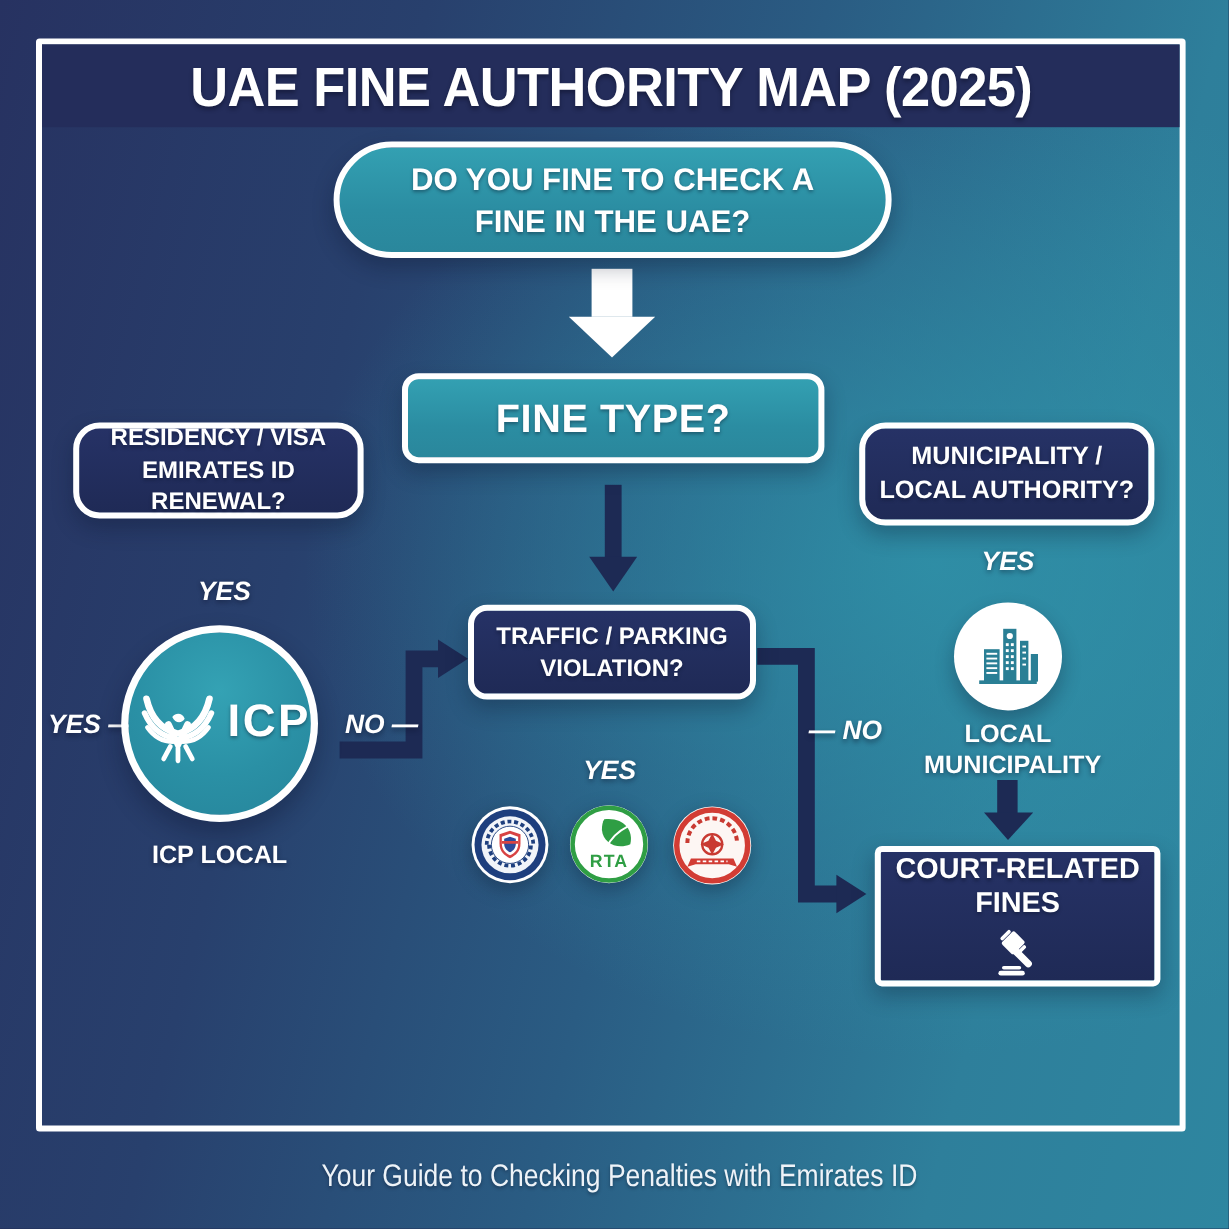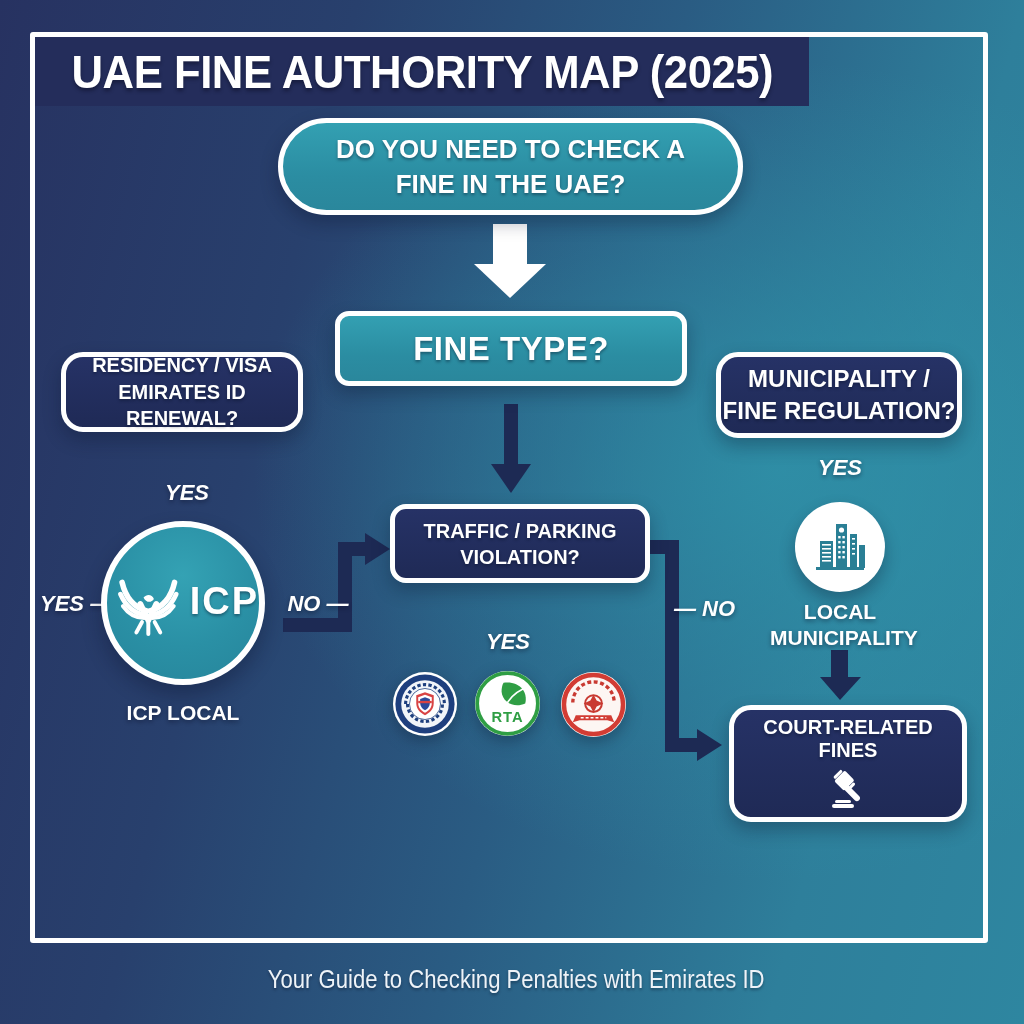--- a/index.html
+++ b/index.html
@@ -10,21 +10,21 @@
       radial-gradient(820px 640px at 76% 46%, rgba(47,148,170,.80) 0%, rgba(47,148,170,0) 64%),
       linear-gradient(104deg,#273261 0%,#28406d 28%,#2a5c83 54%,#2e7f9b 80%,#2e86a0 100%);
     color:#fff;
   }
   .abs{ position:absolute; }
   .frame{
     left:30px; top:32px; width:958px; height:911px;
     border:5px solid #fff; border-radius:3px; z-index:1;
   }
   .title-band{
-    left:35px; top:37px; width:774px; height:69px; background:#242d5b;
+    left:35px; top:37px; width:948px; height:69px; background:#242d5b;
     display:flex; align-items:center; justify-content:center; z-index:1;
   }
   .title{
     font-size:46px; font-weight:bold; letter-spacing:-.5px; white-space:nowrap;
     transform:scaleX(.95); text-shadow:0 3px 4px rgba(8,12,30,.45);
   }
   .overlay{ left:0; top:0; z-index:2; pointer-events:none; }
   .node{ z-index:3; display:flex; flex-direction:column; align-items:center;
          justify-content:center; text-align:center;
          text-shadow:0 2px 3px rgba(8,14,35,.4); }
@@ -38,25 +38,25 @@
     border:5px solid #fff; box-shadow:0 8px 18px rgba(10,16,40,.30);
     font-weight:bold;
   }
   .pill{ left:278px; top:118px; width:465px; height:97px; border-radius:50px;
          font-size:26px; line-height:1.32; }
   .fine-type{ left:335px; top:311px; width:352px; height:75px; border-radius:14px;
               font-size:33px; letter-spacing:.5px; }
   .residency{ left:61px; top:352px; width:242px; height:80px; border-radius:22px;
               font-size:20px; line-height:1.33; }
   .muni-q{ left:716px; top:352px; width:246px; height:86px; border-radius:22px;
-           font-size:24px; line-height:1.33; }
-  .traffic{ left:390px; top:504px; width:260px; height:79px; border-radius:16px;
+           font-size:21px; line-height:1.33; }
+  .traffic{ left:390px; top:504px; width:240px; height:79px; border-radius:16px;
             font-size:20px; line-height:1.3; }
-  .court{ left:729px; top:705px; width:238px; height:117px; border-radius:22px;
-          font-size:20px; }
+  .court{ left:729px; top:705px; width:238px; height:117px; border-radius:6px;
+          font-size:24px; }
   .court .gavel{ margin-top:7px; }
   .lbl{ z-index:3; font-weight:bold; color:#fff; text-align:center;
         text-shadow:0 2px 4px rgba(8,14,35,.45); white-space:nowrap; }
   .lbl-22{ font-size:22px;font-style:italic; }
   .lbl-21{ font-size:21px; }
   .icp-circle{
     left:101px; top:521px; width:164px; height:164px; border-radius:50%;
     background:radial-gradient(circle at 50% 32%, #34a2b4 0%, #2a90a5 55%, #26859b 100%);
     border:6px solid #fff; box-shadow:0 10px 20px rgba(10,16,40,.32);
     z-index:3; display:flex; align-items:center; justify-content:center;
@@ -102,37 +102,37 @@
       <polyline points="631,547 672,547 672,745 699,745" fill="none" stroke="#1d2a54" stroke-width="14"></polyline>
       <polygon points="697,729 697,761 722,745" fill="#1d2a54"></polygon>
     </g>
     <g fill="#1d2a54">
       <rect x="831" y="650" width="17" height="29"></rect>
       <polygon points="820,677 861,677 840,700"></polygon>
     </g>
   </svg>
 
   <div class="abs node teal-box pill two-lines">
-    <div>DO YOU NEED TO CHECK A</div>
+    <div>DO YOU FINE TO CHECK A</div>
     <div>FINE IN THE UAE?</div>
   </div>
 
   <div class="abs node teal-box fine-type">
     <div>FINE TYPE?</div>
   </div>
 
   <div class="abs node navy-box residency three-lines">
     <div>RESIDENCY / VISA</div>
     <div>EMIRATES ID</div>
     <div>RENEWAL?</div>
   </div>
 
   <div class="abs node navy-box muni-q two-lines">
     <div>MUNICIPALITY /</div>
-    <div>FINE REGULATION?</div>
+    <div>LOCAL AUTHORITY?</div>
   </div>
 
   <div class="abs node navy-box traffic two-lines">
     <div>TRAFFIC / PARKING</div>
     <div>VIOLATION?</div>
   </div>
 
   <div class="abs lbl lbl-22" style="left:150px;top:480px;width:74px;">YES</div>
   <div class="abs lbl lbl-22" style="left:803px;top:455px;width:74px;">YES</div>
   <div class="abs lbl lbl-22" style="left:40px;top:591px;width:66px;">YES —</div>

